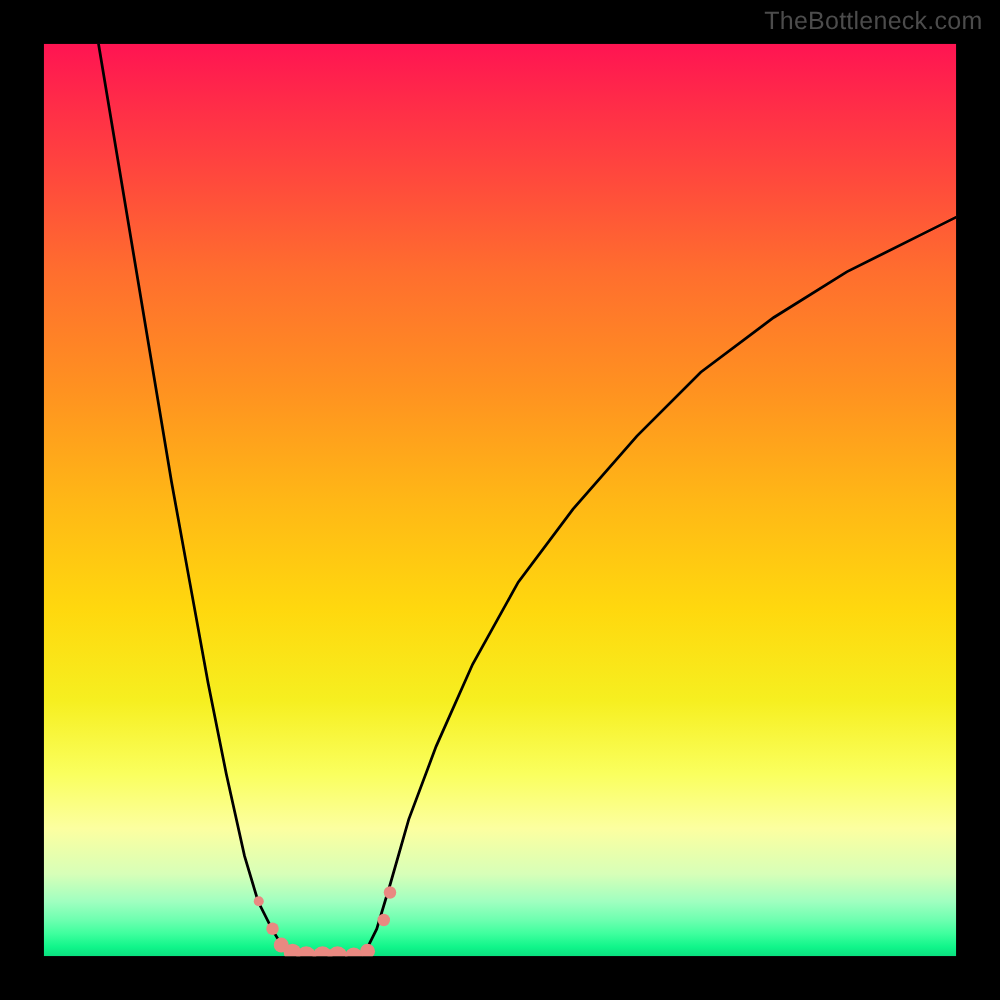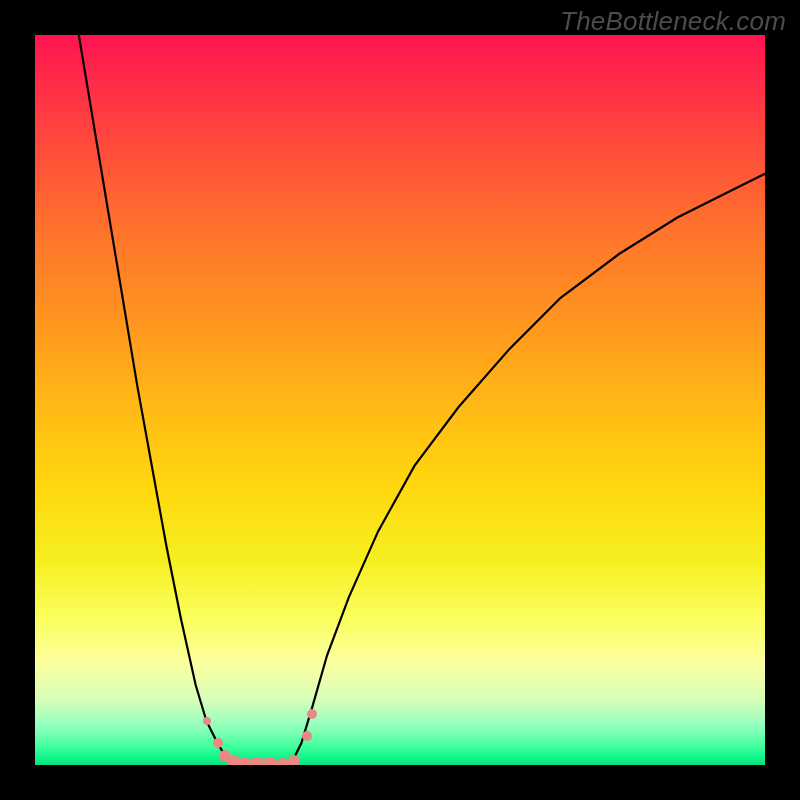--- a/index.html
+++ b/index.html
@@ -58,25 +58,24 @@
     position: absolute;
     border-radius: 50%;
     background: #e98981;
     transform: translate(-50%, -50%);
   }
   .watermark {
     position: absolute;
     top: 6px;
     right: 14px;
     color: #4c4c4c;
-    font-size: 26px;
+    font-size: 20px;
     font-weight: 500;
     letter-spacing: 0.2px;
     user-select: none;
-    font-style: italic;
   }
 </style>
 </head>
 <body>
 
 <div class="frame">
 
   <div class="watermark">TheBottleneck.com</div>
 
   <div class="plot">

